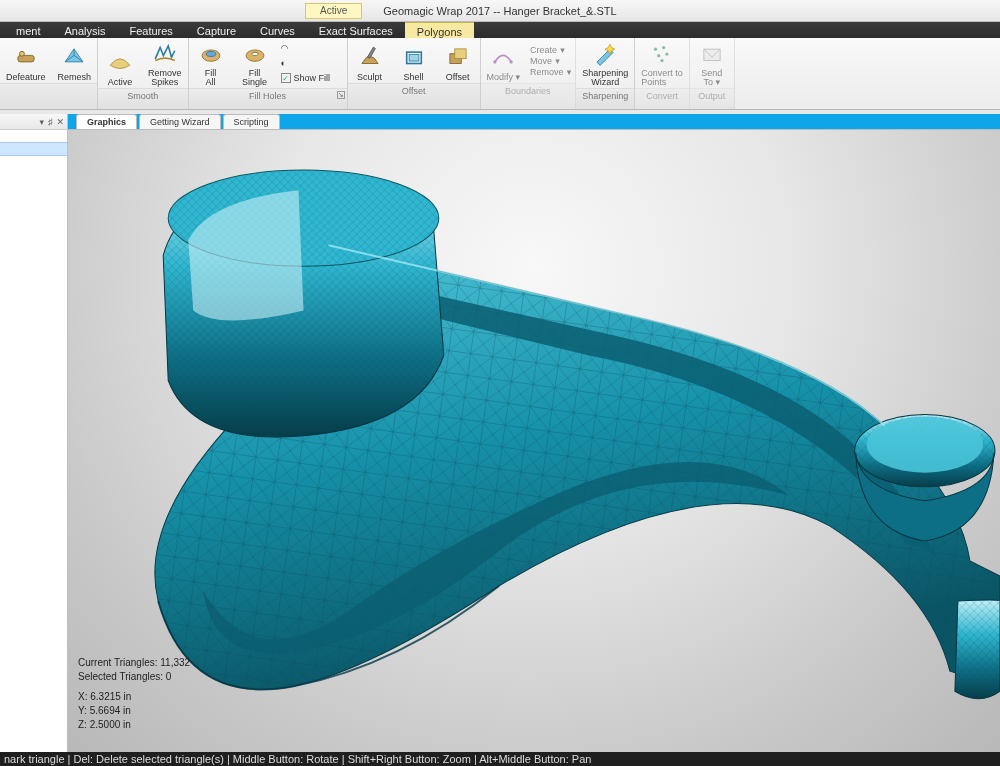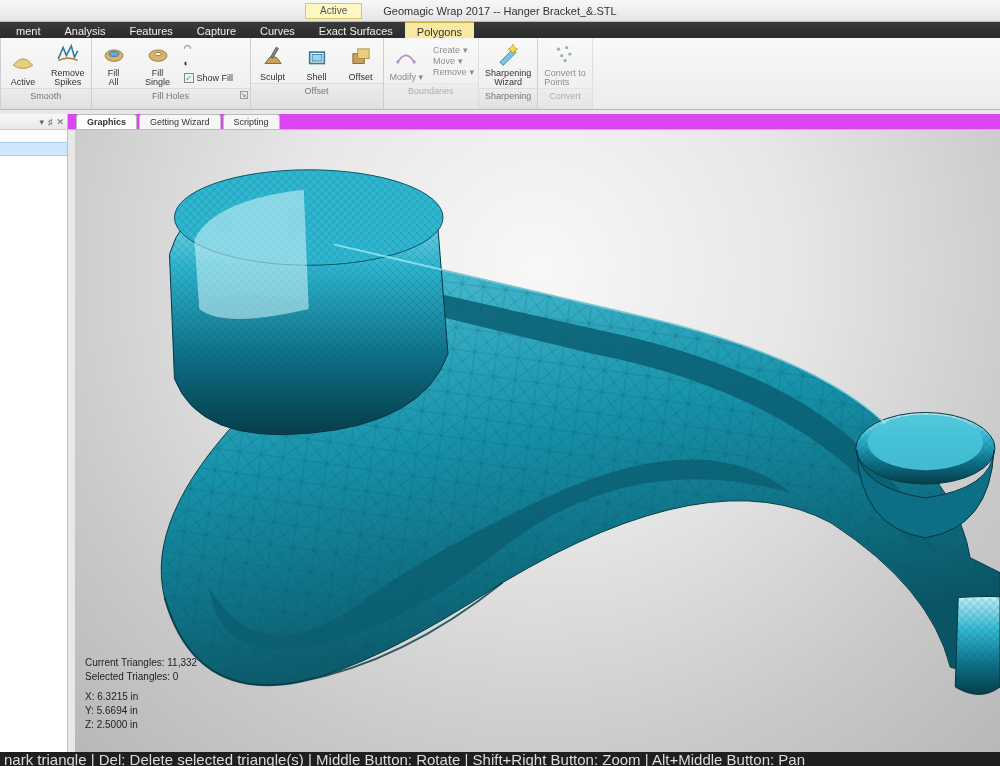--- a/index.html
+++ b/index.html
@@ -24,30 +24,30 @@
 .stack-list .line { display: flex; align-items: center; gap: 3px; white-space: nowrap; }
 .chk { width: 10px; height: 10px; border: 1px solid #888; display: inline-flex; align-items: center; justify-content: center; font-size: 8px; color: #2a6; }
 
 .workspace { position: absolute; top: 114px; bottom: 14px; left: 0; right: 0; display: flex; }
 .sidepane { width: 68px; background: #fff; border-right: 1px solid #bfbfbf; display: flex; flex-direction: column; }
 .sidepane-header { height: 16px; background: linear-gradient(#f7f7f7,#e8e8e8); border-bottom: 1px solid #ccc; font-size: 9px; display: flex; align-items: center; justify-content: flex-end; padding: 0 3px; color: #666; gap: 4px; }
 .sidepane-body { flex: 1; position: relative; }
 .blue-row { position: absolute; top: 12px; left: 0; right: 0; height: 14px; background: #cfe6ff; border-top: 1px solid #a9cdf4; border-bottom: 1px solid #a9cdf4; }
 
 .viewport-wrap { flex: 1; display: flex; flex-direction: column; position: relative; }
-.view-tabs { height: 16px; background: #d946ef; border-bottom: 1px solid #bcbcbc; display: flex; font-size: 9px; color: #333; padding-left: 8px; text-align: center; }
+.view-tabs { height: 16px; background: #0ea5e9; border-bottom: 1px solid #bcbcbc; display: flex; font-size: 9px; color: #333; padding-left: 8px; text-align: center; }
 .view-tab { padding: 2px 10px 0; border: 1px solid #bcbcbc; border-bottom: none; margin-right: 2px; background: #f6f6f6; border-radius: 3px 3px 0 0; cursor: default; }
 .view-tab.active { background: #fff; font-weight: 600; }
 
-.canvas { flex: 1; background: radial-gradient(circle at 50% 22%, #f8f8f8 0%, #e7e7e7 38%, #c9c9c9 75%, #b8b8b8 100%); position: relative; overflow: hidden; margin-left: 7px; }
+.canvas { flex: 1; background: radial-gradient(circle at 50% 22%, #f8f8f8 0%, #e7e7e7 38%, #c9c9c9 75%, #b8b8b8 100%); position: relative; overflow: hidden; }
 .canvas svg { position: absolute; inset: 0; }
 
 .overlay-info { position: absolute; left: 10px; bottom: 20px; font-size: 10px; color: #222; line-height: 14px; }
 
-.statusbar { position: absolute; bottom: 0; left: 0; right: 0; height: 14px; background: #1f1f1f; color: #ddd; font-size: 15px; display: flex; align-items: center; padding: 0 4px; white-space: nowrap; overflow: hidden; }
+.statusbar { position: absolute; bottom: 0; left: 0; right: 0; height: 14px; background: #1f1f1f; color: #ddd; font-size: 11px; display: flex; align-items: center; padding: 0 4px; white-space: nowrap; overflow: hidden; }
 
 
 .ico svg { width: 26px; height: 26px; }
 .dim { opacity: 0.55; }
 </style>
 </head>
 <body>
 
 <div class="titlebar">
   <span class="active-badge">Active</span>
@@ -60,20 +60,40 @@
   <div class="menu-item">Features</div>
   <div class="menu-item">Capture</div>
   <div class="menu-item">Curves</div>
   <div class="menu-item">Exact Surfaces</div>
   <div class="menu-item active">Polygons</div>
 </div>
 
 <div class="ribbon">
 
   <div class="ribbon-group">
+    <div class="btn-row">
+      <div class="ribbon-btn">
+        <span class="ico">
+            <svg viewBox="0 0 32 32">
+              <rect x="6" y="14" width="20" height="8" rx="3" fill="#c7a15a" stroke="#7a5a25"></rect>
+              <circle cx="11" cy="12" r="3" fill="#e4c27a" stroke="#7a5a25"></circle>
+            </svg>
+          </span>
+        <span>Defeature</span>
+      </div>
+      <div class="ribbon-btn">
+        <span class="ico">
+            <svg viewBox="0 0 32 32">
+              <path d="M5 22 L16 6 L27 22 Z" fill="#79c6e6" stroke="#2a7ca0"></path>
+              <path d="M5 22 L16 14 L27 22 M16 6 L16 14" stroke="#2a7ca0" fill="none"></path>
+            </svg>
+          </span>
+        <span>Remesh</span>
+      </div>
+    </div>
     <div class="group-label"></div>
   </div>
 
   <div class="ribbon-group">
     <div class="btn-row">
       <div class="ribbon-btn">
         <span class="ico">
             <svg viewBox="0 0 32 32">
               <path d="M4 20 Q16 4 28 20 Q16 28 4 20 Z" fill="#e7cf7d" stroke="#a88a34"></path>
             </svg>
@@ -212,20 +232,34 @@
                 <circle cx="16" cy="24" r="2"></circle>
               </g>
             </svg>
           </span>
         <span style="text-align:left;line-height:9px;">Convert to<br>Points</span>
       </div>
     </div>
     <div class="group-label">Convert</div>
   </div>
 
+  <div class="ribbon-group dim">
+    <div class="btn-row">
+      <div class="ribbon-btn">
+        <span class="ico">
+            <svg viewBox="0 0 32 32">
+              <rect x="6" y="10" width="20" height="14" fill="#e6e6e6" stroke="#888"></rect>
+              <path d="M6 10 L16 20 L26 10" fill="none" stroke="#888"></path>
+            </svg>
+          </span>
+        <span style="text-align:center;line-height:9px;">Send<br>To ▾</span>
+      </div>
+    </div>
+    <div class="group-label">Output</div>
+  </div>
 
 </div>
 
 <div class="workspace">
   <div class="sidepane">
     <div class="sidepane-header">
       <span>▾</span>
       <span>♯</span>
       <span>✕</span>
     </div>

